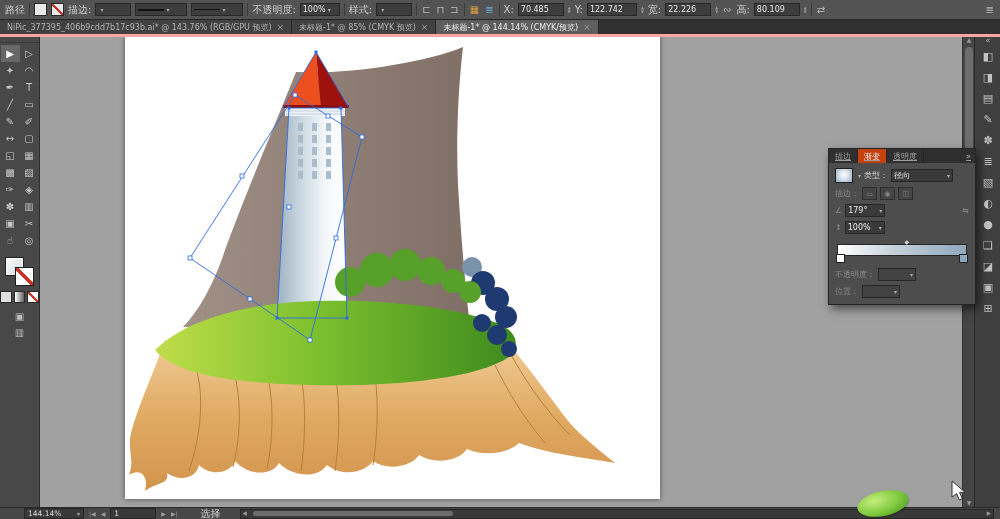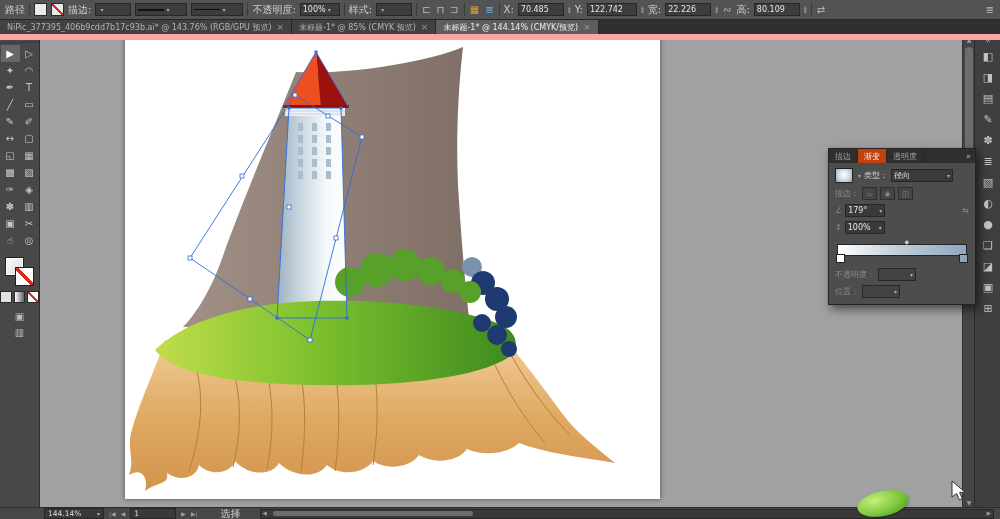--- a/index.html
+++ b/index.html
@@ -15,21 +15,21 @@
        display:flex;align-items:center;padding:0 2px;white-space:nowrap;}
   .spin{display:flex;flex-direction:column;justify-content:center;line-height:3.4px;font-size:3.8px;color:#9a9a9a;}
   .dd{font-size:6px;color:#aaa;margin-left:2px;}
   .linebar{width:26px;height:2px;background:#111;display:inline-block;}
   .thinline{height:1px;}
   .sw-mini{width:11px;height:11px;border:1px solid #2a2a2a;background:#e9e9e9;position:relative;}
   .sw-mini.none:after{content:"";position:absolute;left:0;top:0;right:0;bottom:0;
       background:linear-gradient(to top right,transparent 43%,#d03022 43%,#d03022 57%,transparent 57%);}
   
   #tab-bar{left:0;top:20px;width:1000px;height:14px;background:#303030;display:flex;position:absolute;
-      border-bottom:6px solid #fca5a5;z-index:29;}
+      border-bottom:3px solid #fca5a5;z-index:29;}
   .tab{display:flex;align-items:center;gap:5px;padding:0 7px;font-size:8px;background:#414141;
       border-right:1px solid #262626;color:#b3b3b3;white-space:nowrap;}
   .tab.active{background:#5d5d5d;color:#ececec;}
   .tab .close{font-size:9px;color:#9a9a9a;}
   
   #toolbar{left:0;top:34px;width:40px;height:485px;background:#484848;border-right:1px solid #2d2d2d;
       position:absolute;z-index:20;box-sizing:border-box;padding-top:3px;}
   #toolbar .grip{height:5px;border-bottom:1px solid #3a3a3a;margin-bottom:2px;}
   #tool-list{display:grid;grid-template-columns:19px 19px;justify-content:center;}
   .tool{width:19px;height:17px;display:flex;align-items:center;justify-content:center;font-size:10px;color:#c6c6c6;}
@@ -58,32 +58,32 @@
       position:absolute;z-index:21;}
   #vscroll .arr{height:10px;display:flex;align-items:center;justify-content:center;font-size:6px;color:#9b9b9b;}
   #vscroll .thumb{position:absolute;left:2px;right:2px;top:13px;height:105px;background:#6d6d6d;border-radius:4px;}
   #vscroll .arr.bottom{position:absolute;bottom:0;left:0;right:0;}
   #dock{left:974px;top:34px;width:26px;height:473px;background:#3f3f3f;border-left:1px solid #2a2a2a;
       position:absolute;z-index:22;display:flex;flex-direction:column;align-items:center;}
   #dock .expander{height:12px;font-size:8px;color:#b5b5b5;display:flex;align-items:center;}
   .dock-icon{width:24px;height:21px;display:flex;align-items:center;justify-content:center;font-size:11px;color:#c2c2c2;}
   
   #status-bar{left:0;top:507px;width:1000px;height:12px;background:#474747;border-top:1px solid #2b2b2b;
-      position:absolute;display:flex;align-items:center;gap:5px;padding-left:44px;box-sizing:border-box;z-index:30;}
+      position:absolute;display:flex;align-items:center;gap:5px;padding-left:24px;box-sizing:border-box;z-index:30;}
   .sb-field{height:9px;background:#393939;border:1px solid #272727;display:flex;align-items:center;
       font-size:7.5px;color:#dedede;padding:0 3px;}
   .sb-arrow{font-size:6px;color:#9f9f9f;}
   #sb-status{font-size:10px;color:#d8d8d8;margin-left:18px;}
   #hscroll{flex:1;height:8px;background:#393939;border:1px solid #272727;margin:0 6px 0 14px;position:relative;}
   #hscroll .thumb{position:absolute;left:12px;top:1px;height:5px;width:200px;background:#6d6d6d;border-radius:3px;}
   #hscroll .harr{position:absolute;top:0;font-size:5.5px;color:#9f9f9f;line-height:7px;}
   
   #gradient-panel{left:828px;top:148px;width:146px;position:absolute;z-index:40;background:#4d4d4d;
       border:1px solid #242424;box-shadow:3px 4px 9px rgba(0,0,0,.55);}
-  #gp-header{height:14px;background:#2f2f2f;display:flex;align-items:center;font-size:8px;color:#9d9d9d;}
+  #gp-header{height:14px;background:#2f2f2f;display:flex;align-items:center;font-size:8px;color:#9d9d9d;text-decoration:underline;}
   #gp-header .ptab{padding:0 6px;height:14px;display:flex;align-items:center;border-right:1px solid #242424;}
   #gp-header .ptab.active{background:#c2410c;color:#f0f0f0;}
   #gp-header .collapse{margin-left:auto;padding:0 4px;color:#b9b9b9;}
   #gp-body{padding:5px 6px 6px 6px;display:flex;flex-direction:column;gap:4px;}
   .gp-row{display:flex;align-items:center;gap:3px;font-size:8px;}
   .gp-label{color:#d2d2d2;white-space:nowrap;}
   .gp-label.dim, .gp-dim{color:#8a8a8a;}
   .gp-field{height:11px;background:#3a3a3a;border:1px solid #272727;display:flex;align-items:center;
       font-size:8px;color:#e4e4e4;padding:0 2px;}
   .gp-field.dim{color:#777;background:#434343;}

